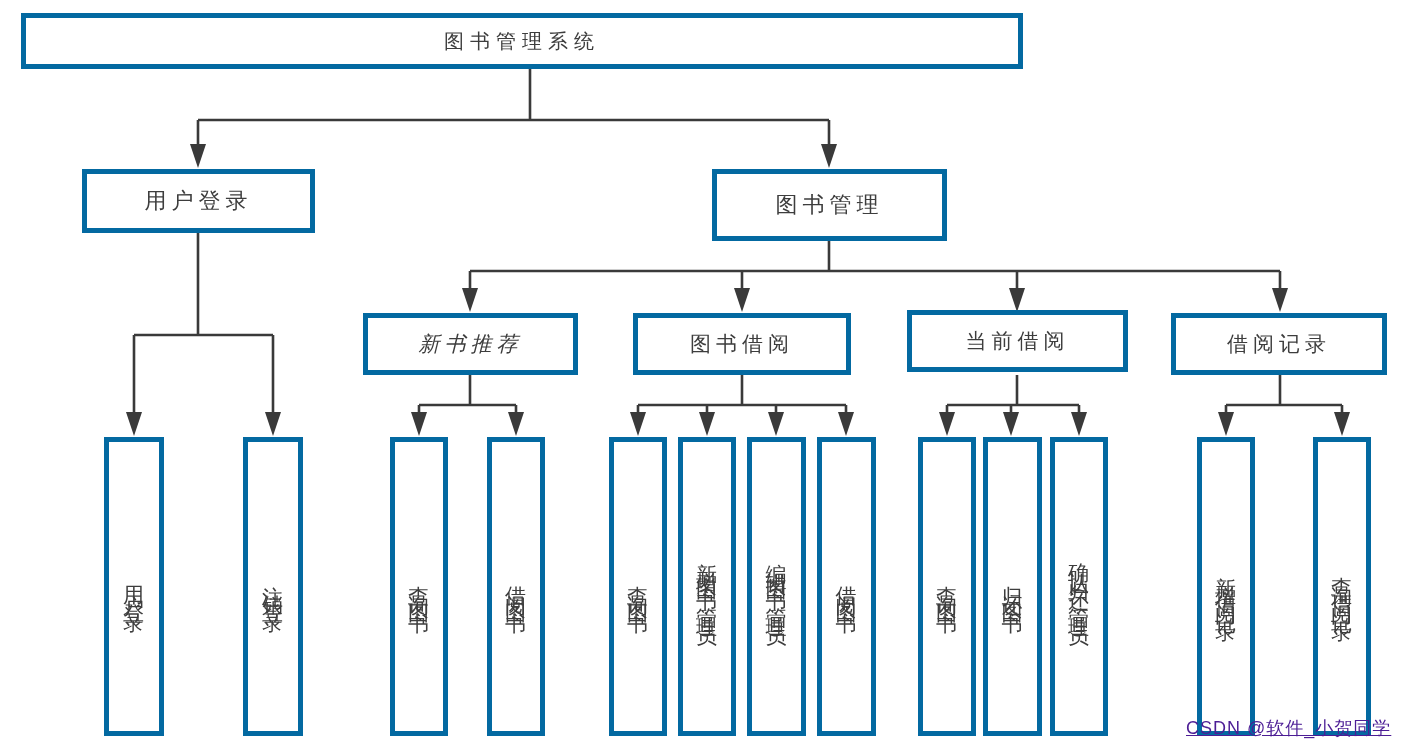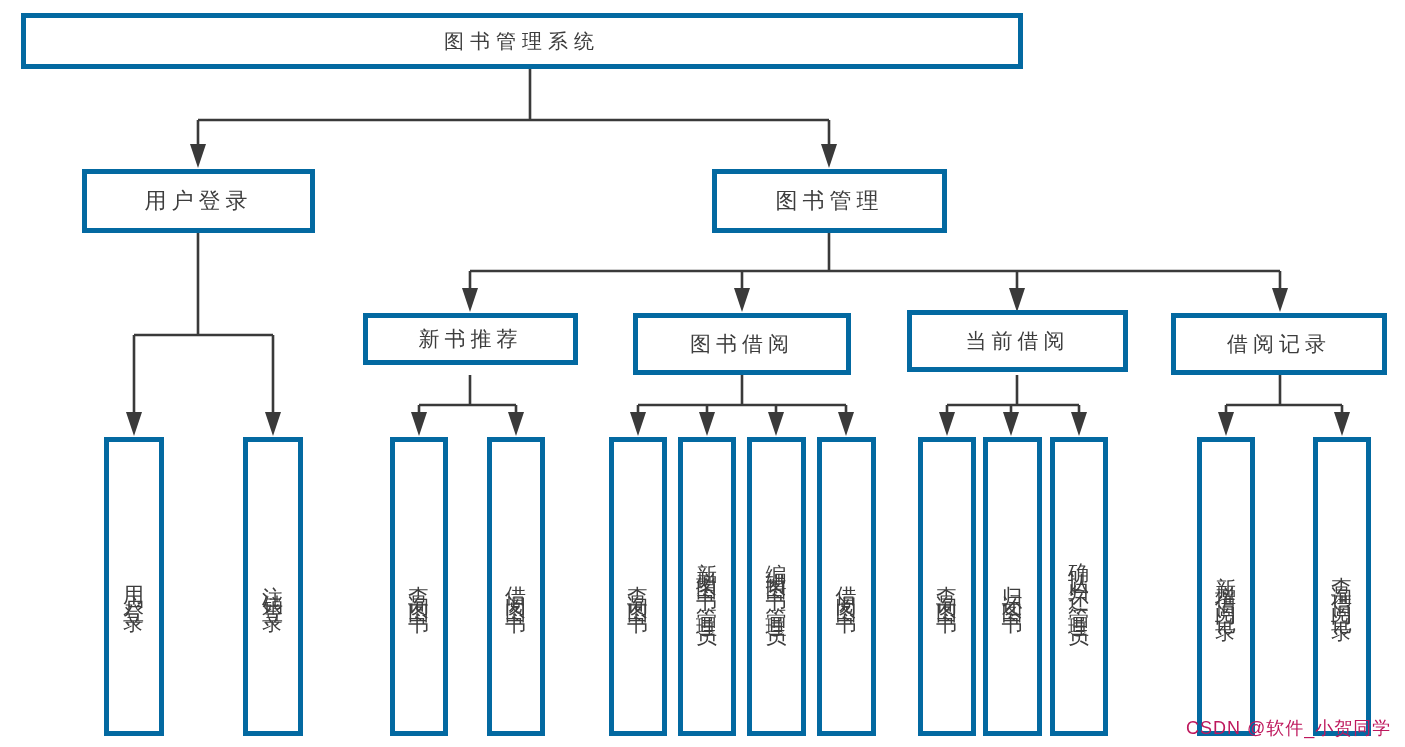--- a/index.html
+++ b/index.html
@@ -34,23 +34,24 @@
     letter-spacing: 9px;
     line-height: 1;
     white-space: nowrap;
   }
   .watermark {
     position: absolute;
     left: 1186px;
     top: 716px;
     font-size: 18px;
     letter-spacing: 1px;
-    color: #be185d;
+    color: #4c1d95;
     z-index: 5;
     white-space: nowrap;
+    text-decoration: underline;
   }
 </style>
 </head>
 <body>
 
 <div id="stage">
 
   <svg id="wires" viewBox="0 0 1405 747" xmlns="http://www.w3.org/2000/svg">
     <g stroke="#3a3a3a" stroke-width="2.6" fill="none">
 
@@ -94,23 +95,23 @@
       <polygon points="1071,412 1087,412 1079,436"></polygon>
 
       <polygon points="1218,412 1234,412 1226,436"></polygon>
       <polygon points="1334,412 1350,412 1342,436"></polygon>
     </g>
   </svg>
 
   <div class="box root-box" style="left:21px; top:13px; width:1002px; height:56px;">图书管理系统</div>
 
   <div class="box l2-box" style="left:82px; top:169px; width:233px; height:64px;">用户登录</div>
-  <div class="box l2-box" style="left:712px; top:169px; width:235px; height:64px;">图书管理</div>
+  <div class="box l2-box" style="left:712px; top:169px; width:235px; height:72px;">图书管理</div>
 
-  <div class="box l3-box" style="left:363px; top:313px; width:215px; height:52px;">新书推荐</div>
+  <div class="box l3-box" style="left:363px; top:313px; width:215px; height:62px;font-style:italic;">新书推荐</div>
   <div class="box l3-box" style="left:633px; top:313px; width:218px; height:62px;text-align:right;">图书借阅</div>
   <div class="box l3-box" style="left:907px; top:310px; width:221px; height:62px;">当前借阅</div>
   <div class="box l3-box" style="left:1171px; top:313px; width:216px; height:62px;">借阅记录</div>
 
   <div class="box leaf-box" style="left:104px; top:437px; width:60px; height:299px;">
     <span class="vtext">用户登录</span>
   </div>
   <div class="box leaf-box" style="left:243px; top:437px; width:60px; height:299px;">
     <span class="vtext">注销登录</span>
   </div>

